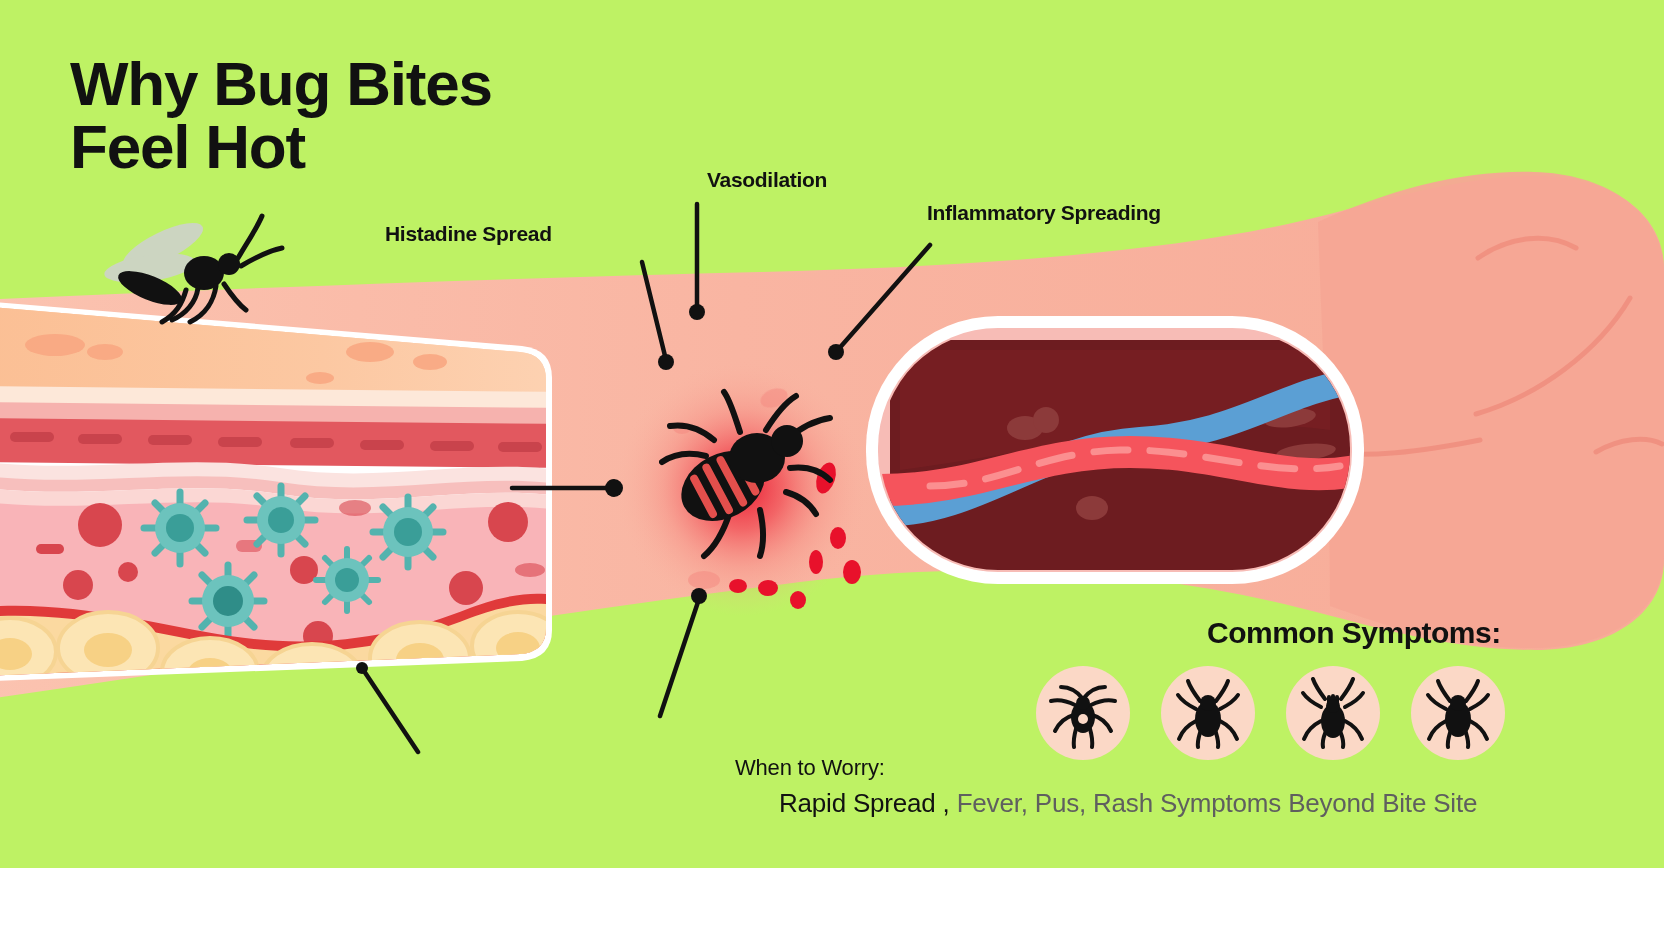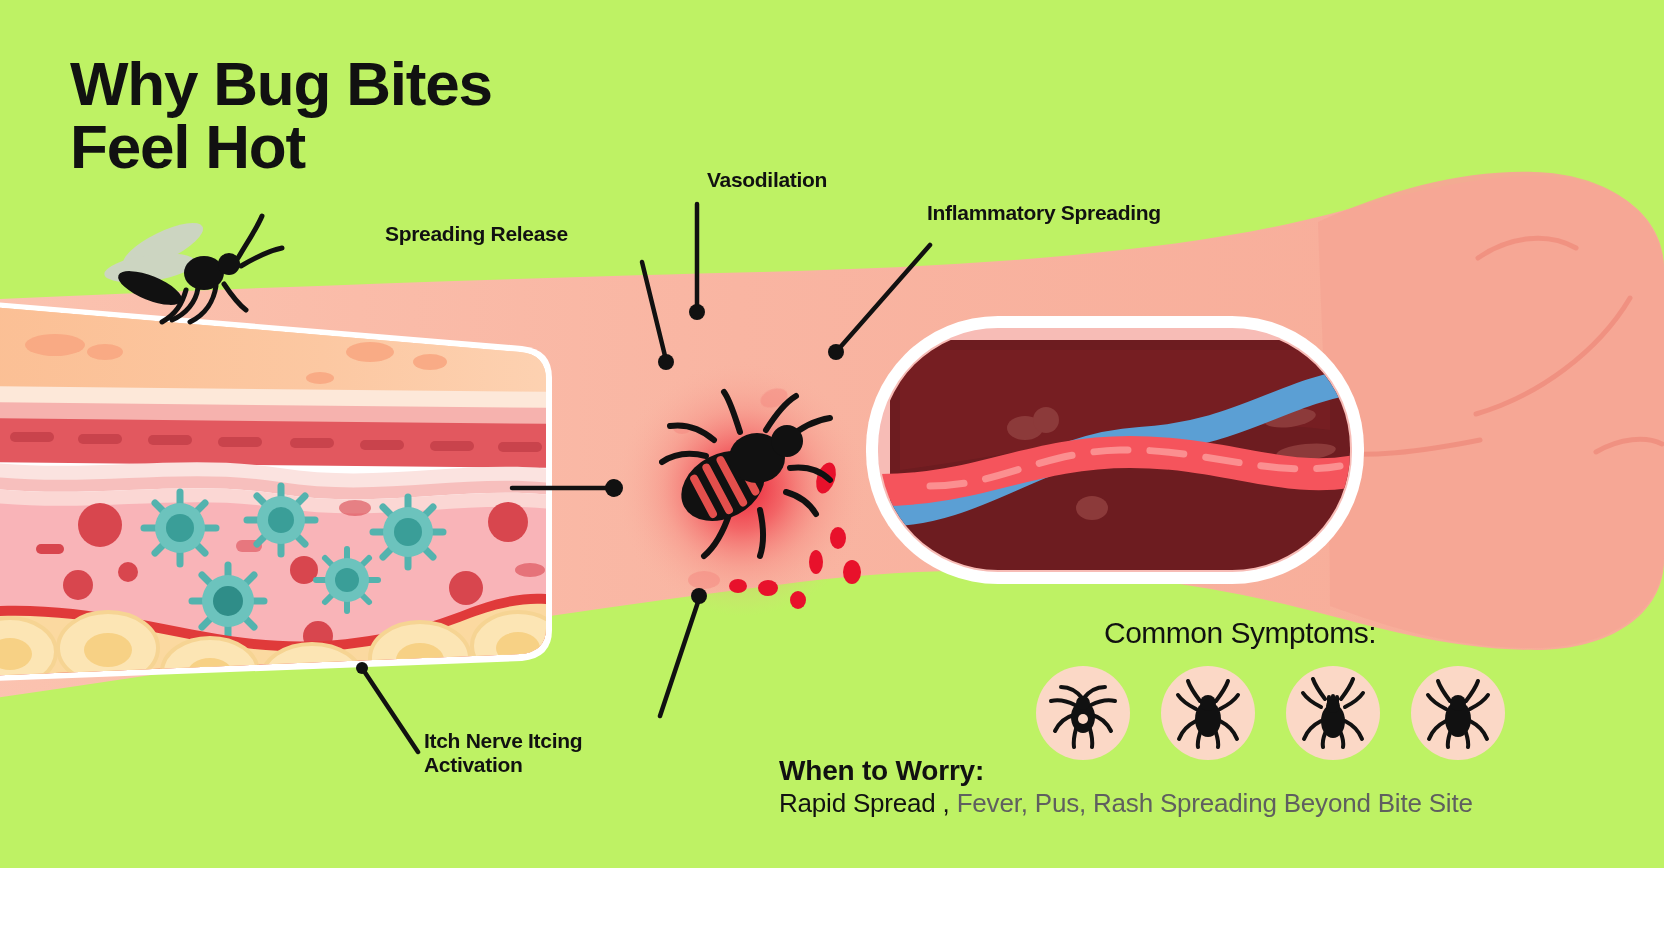--- a/index.html
+++ b/index.html
@@ -44,32 +44,32 @@
     letter-spacing: -0.3px;
     line-height: 1.12;
     white-space: pre-line;
   }
   #label-histamine { left: 385px; top: 222px; }
   #label-vaso      { left: 707px; top: 168px; }
   #label-inflam    { left: 927px; top: 201px; }
   #label-itch      { left: 424px; top: 729px; }
 
   #symptoms-title {
-    left: 1104px;
+    left: 1207px;
     top: 616px;
     font-size: 30px;
+    font-weight: 700;
+    letter-spacing: -0.5px;
+  }
+
+  #worry-title {
+    left: 735px;
+    top: 755px;
+    font-size: 22px;
     font-weight: 400;
-    letter-spacing: -0.5px;
-  }
-
-  #worry-title {
-    left: 779px;
-    top: 755px;
-    font-size: 28px;
-    font-weight: 700;
     letter-spacing: -0.2px;
   }
   #worry-line {
     left: 779px;
     top: 788px;
     font-size: 26px;
     letter-spacing: -0.2px;
     white-space: nowrap;
   }
   #worry-line .strong { font-weight: 400; color: #111111; }
@@ -407,25 +407,23 @@
       <circle cx="836" cy="352" r="8"></circle>
       <circle cx="699" cy="596" r="8"></circle>
       <circle cx="362" cy="668" r="6"></circle>
       <circle cx="614" cy="488" r="9"></circle>
     </g>
   </svg>
 
   <div class="txt" id="page-title">Why Bug Bites
 Feel Hot</div>
 
-  <div class="txt callout-label" id="label-histamine">Spreading Release</div>
+  <div class="txt callout-label" id="label-histamine">Histadine Spread</div>
   <div class="txt callout-label" id="label-vaso">Vasodilation</div>
   <div class="txt callout-label" id="label-inflam">Inflammatory Spreading</div>
-  <div class="txt callout-label" id="label-itch">Itch Nerve Itcing
-Activation</div>
 
   <div class="txt" id="symptoms-title">Common Symptoms:</div>
 
   <div id="symptom-row">
     <div class="symptom-chip">
       <svg width="72" height="72" viewBox="0 0 72 72">
         <g stroke="#111111" stroke-width="4" stroke-linecap="round" fill="none">
           <path d="M 36 22 C 30 14, 22 10, 14 10"></path>
           <path d="M 36 22 C 42 14, 50 10, 58 10"></path>
           <path d="M 28 28 C 20 24, 12 22, 4 24"></path>
@@ -488,16 +486,16 @@
           <path d="M 42 50 C 45 58, 47 64, 46 70"></path>
         </g>
         <ellipse cx="36" cy="42" rx="13" ry="18" fill="#111111"></ellipse>
         <circle cx="36" cy="26" r="8" fill="#111111"></circle>
       </svg>
     </div>
   </div>
 
   <div class="txt" id="worry-title">When to Worry:</div>
   <div class="txt" id="worry-line">
-    <span class="strong">Rapid Spread ,</span><span class="muted"> Fever, Pus, Rash Spreading Beyond Bite Site</span>
+    <span class="strong">Rapid Spread ,</span><span class="muted"> Fever, Pus, Rash Symptoms Beyond Bite Site</span>
   </div>
 
 </div>
 
 </body></html>

